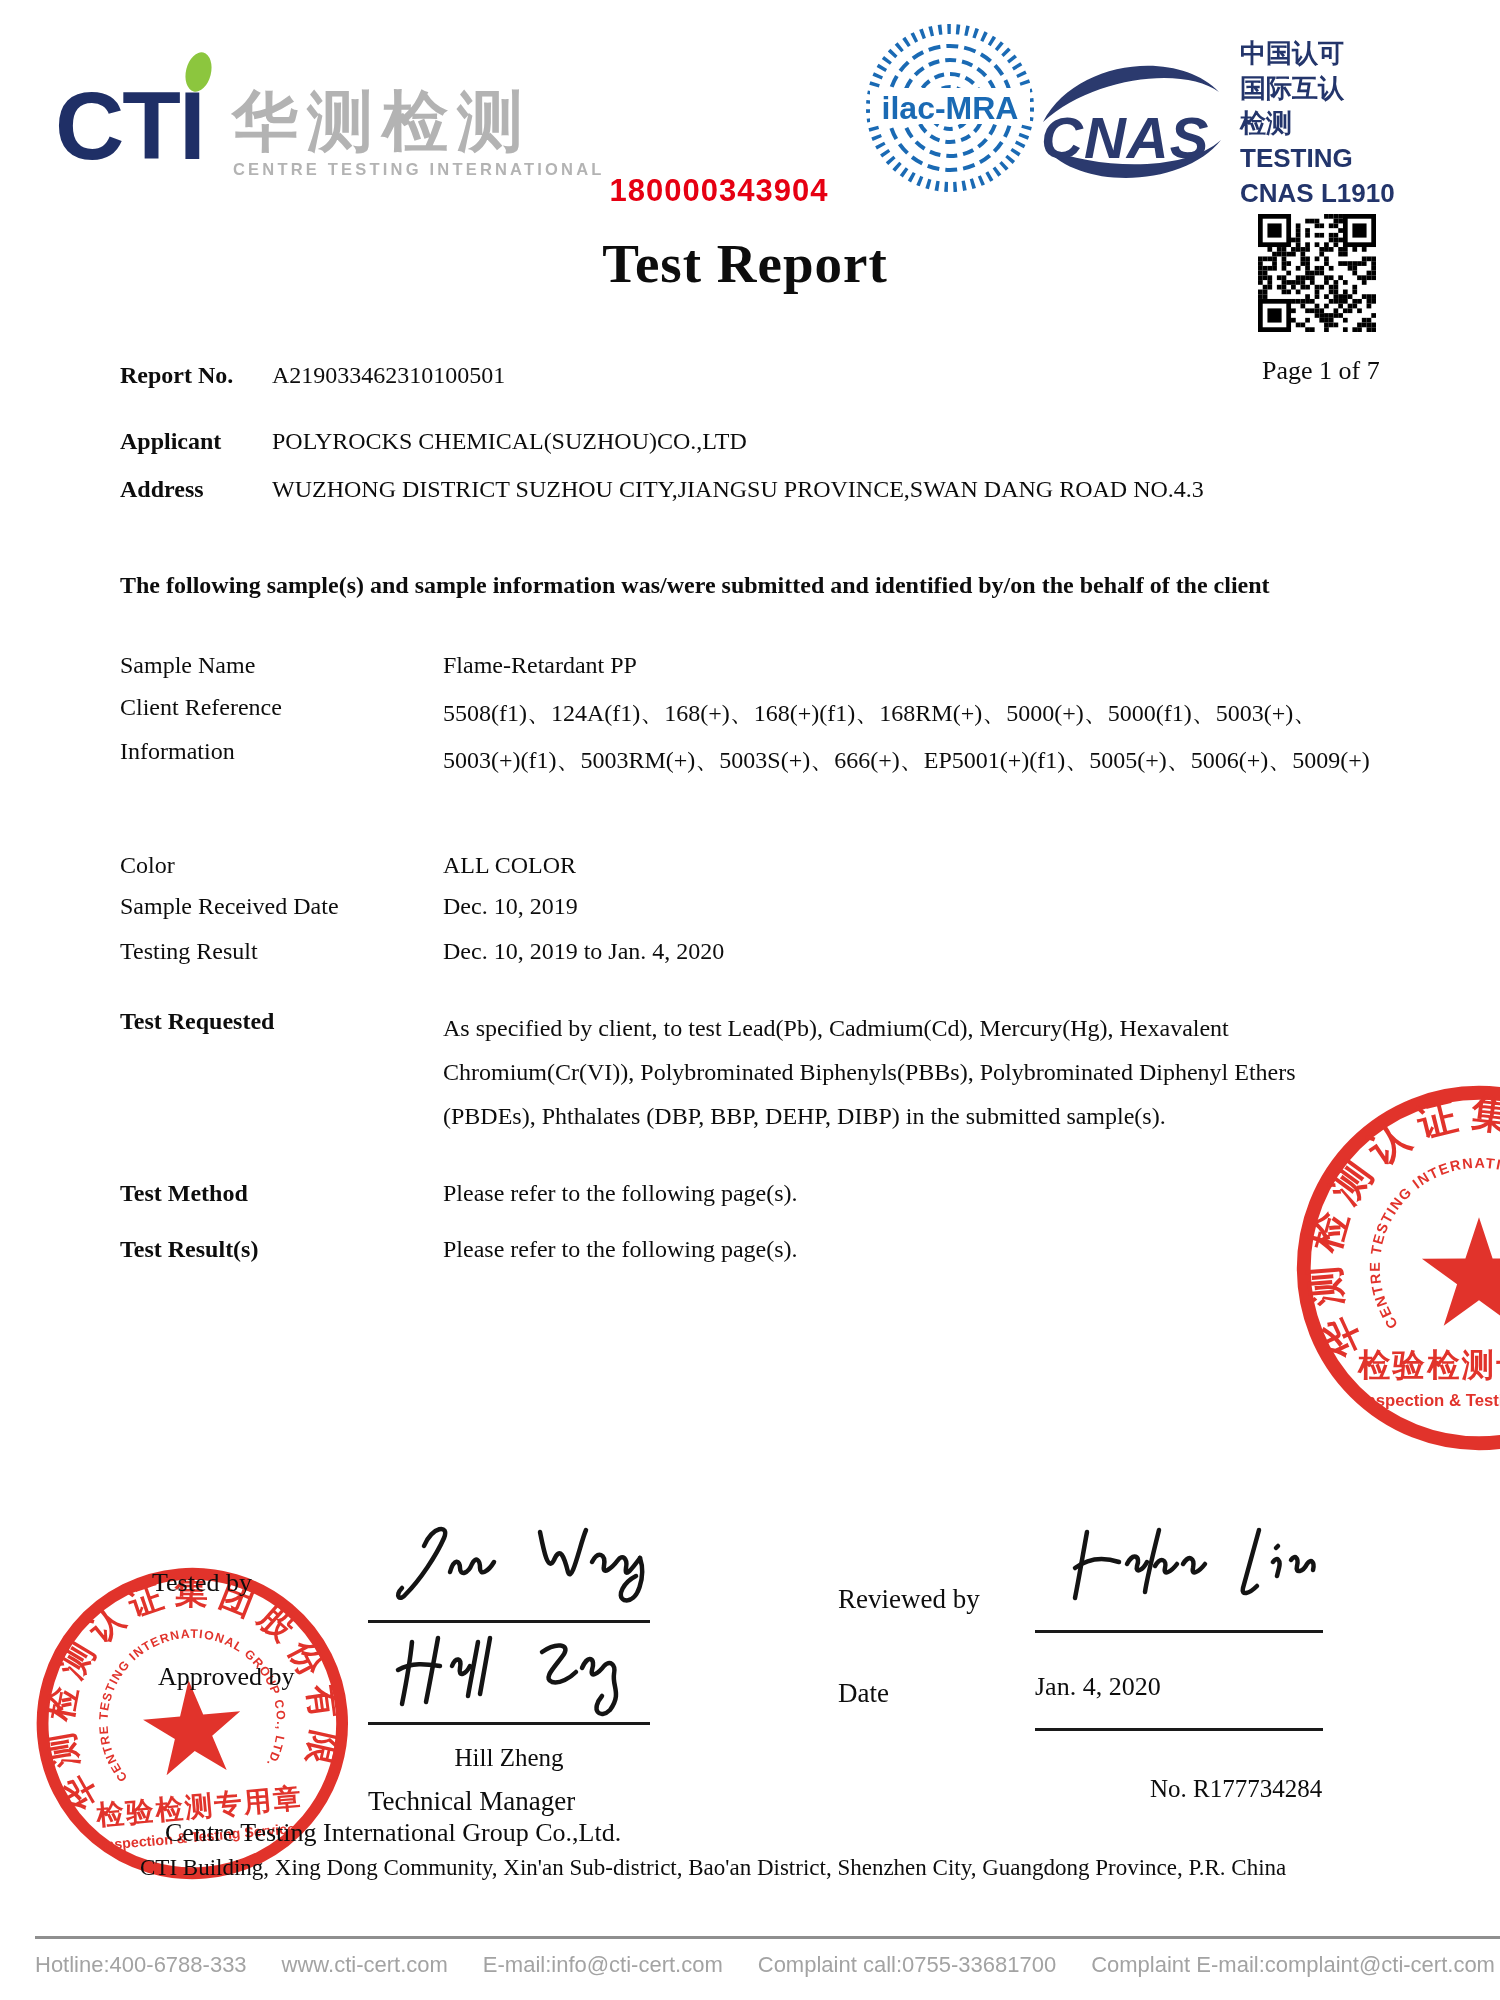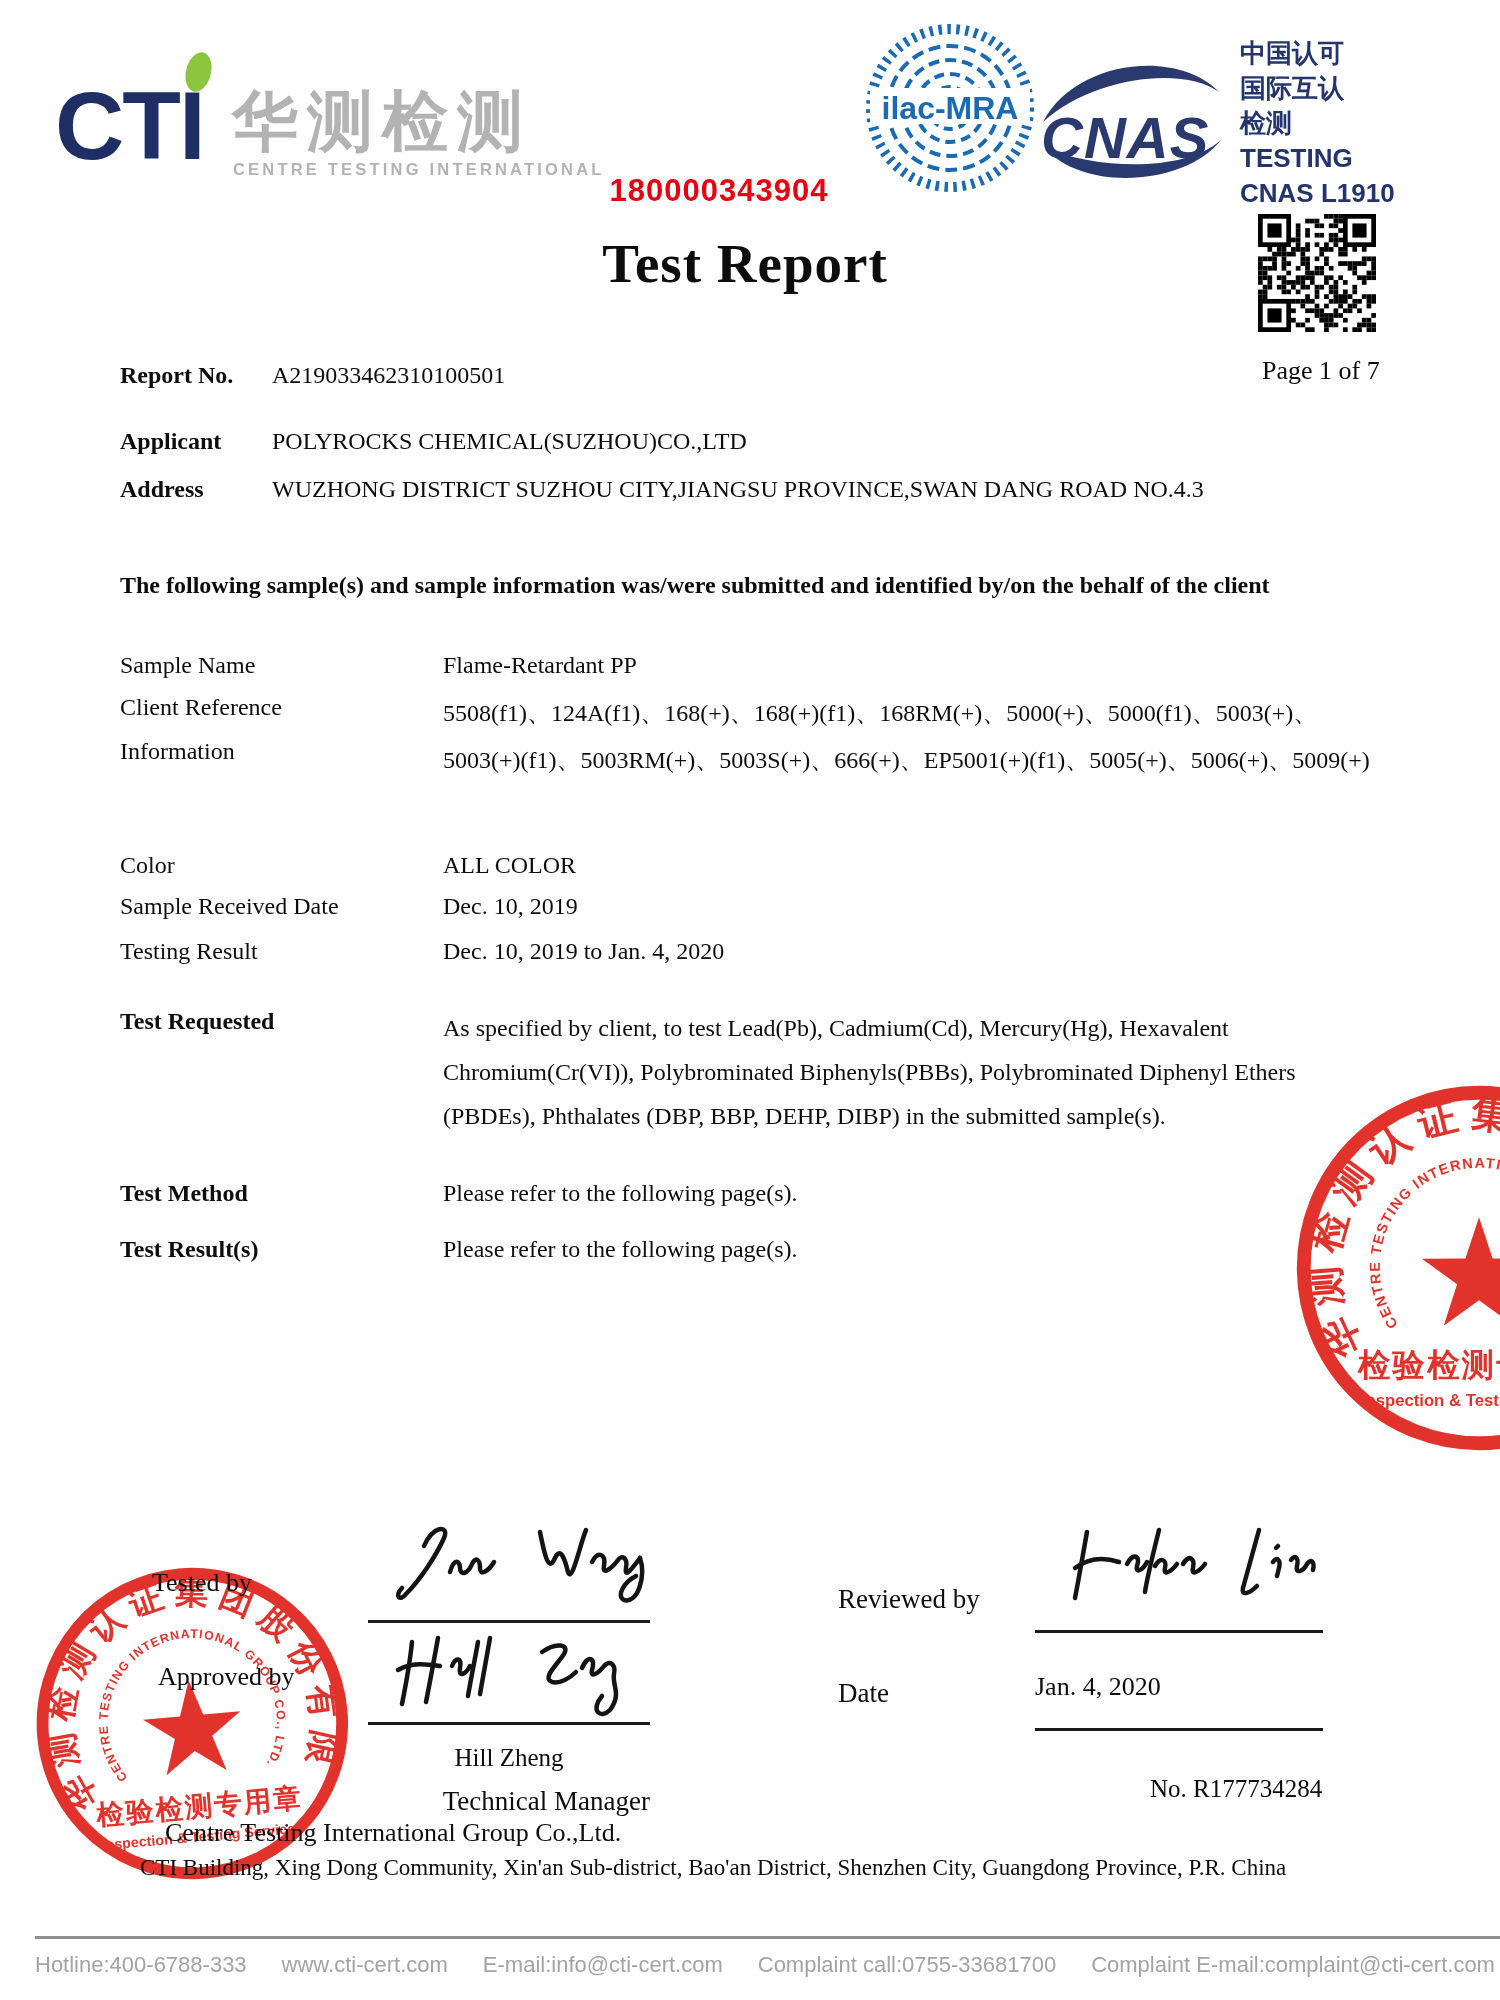--- a/index.html
+++ b/index.html
@@ -415,21 +415,21 @@
       <path d="M80,42 C84,32 90,34 88,44 C86,54 94,50 98,42"></path>
       <path d="M106,18 C102,40 98,60 96,72"></path>
       <path d="M118,14 C114,36 110,58 108,70"></path>
       <path d="M170,28 C184,18 198,20 192,30 C184,42 170,54 180,58 C188,60 198,54 204,48"></path>
       <path d="M210,44 C216,30 224,34 220,46 C218,54 226,50 232,42 C238,36 244,40 242,50 C240,62 250,70 238,86 C228,96 218,86 230,72"></path>
     </svg>
   </div>
   <div class="sig-line overlay" style="left:368px;top:1722px;width:282px;"></div>
 
   <div class="abs overlay val" style="left:368px;top:1744px;width:282px;text-align:center;font-size:25px;">Hill Zheng</div>
-  <div class="abs overlay val" style="left:368px;top:1786px;width:282px;text-align:right;font-size:27px;">Technical Manager</div>
+  <div class="abs overlay val" style="left:368px;top:1786px;width:282px;text-align:left;font-size:27px;">Technical Manager</div>
 
   <div class="abs overlay val" style="left:165px;top:1818px;font-size:26px;">Centre Testing International Group Co.,Ltd.</div>
   <div class="abs overlay val" style="left:140px;top:1855px;font-size:23px;">CTI Building, Xing Dong Community, Xin'an Sub-district, Bao'an District, Shenzhen City, Guangdong Province, P.R. China</div>
 
   <div class="abs val" style="left:838px;top:1584px;font-size:27px;">Reviewed by</div>
 
   <div class="abs" style="left:1035px;top:1516px;">
     <svg width="300" height="108" viewBox="0 0 300 108" fill="none" stroke="#141414" stroke-width="4.5" stroke-linecap="round" stroke-linejoin="round" role="img" aria-label="Helen Liu">
       <path d="M52,16 C48,38 44,62 40,82"></path>
       <path d="M40,52 C56,40 72,42 84,46"></path>

